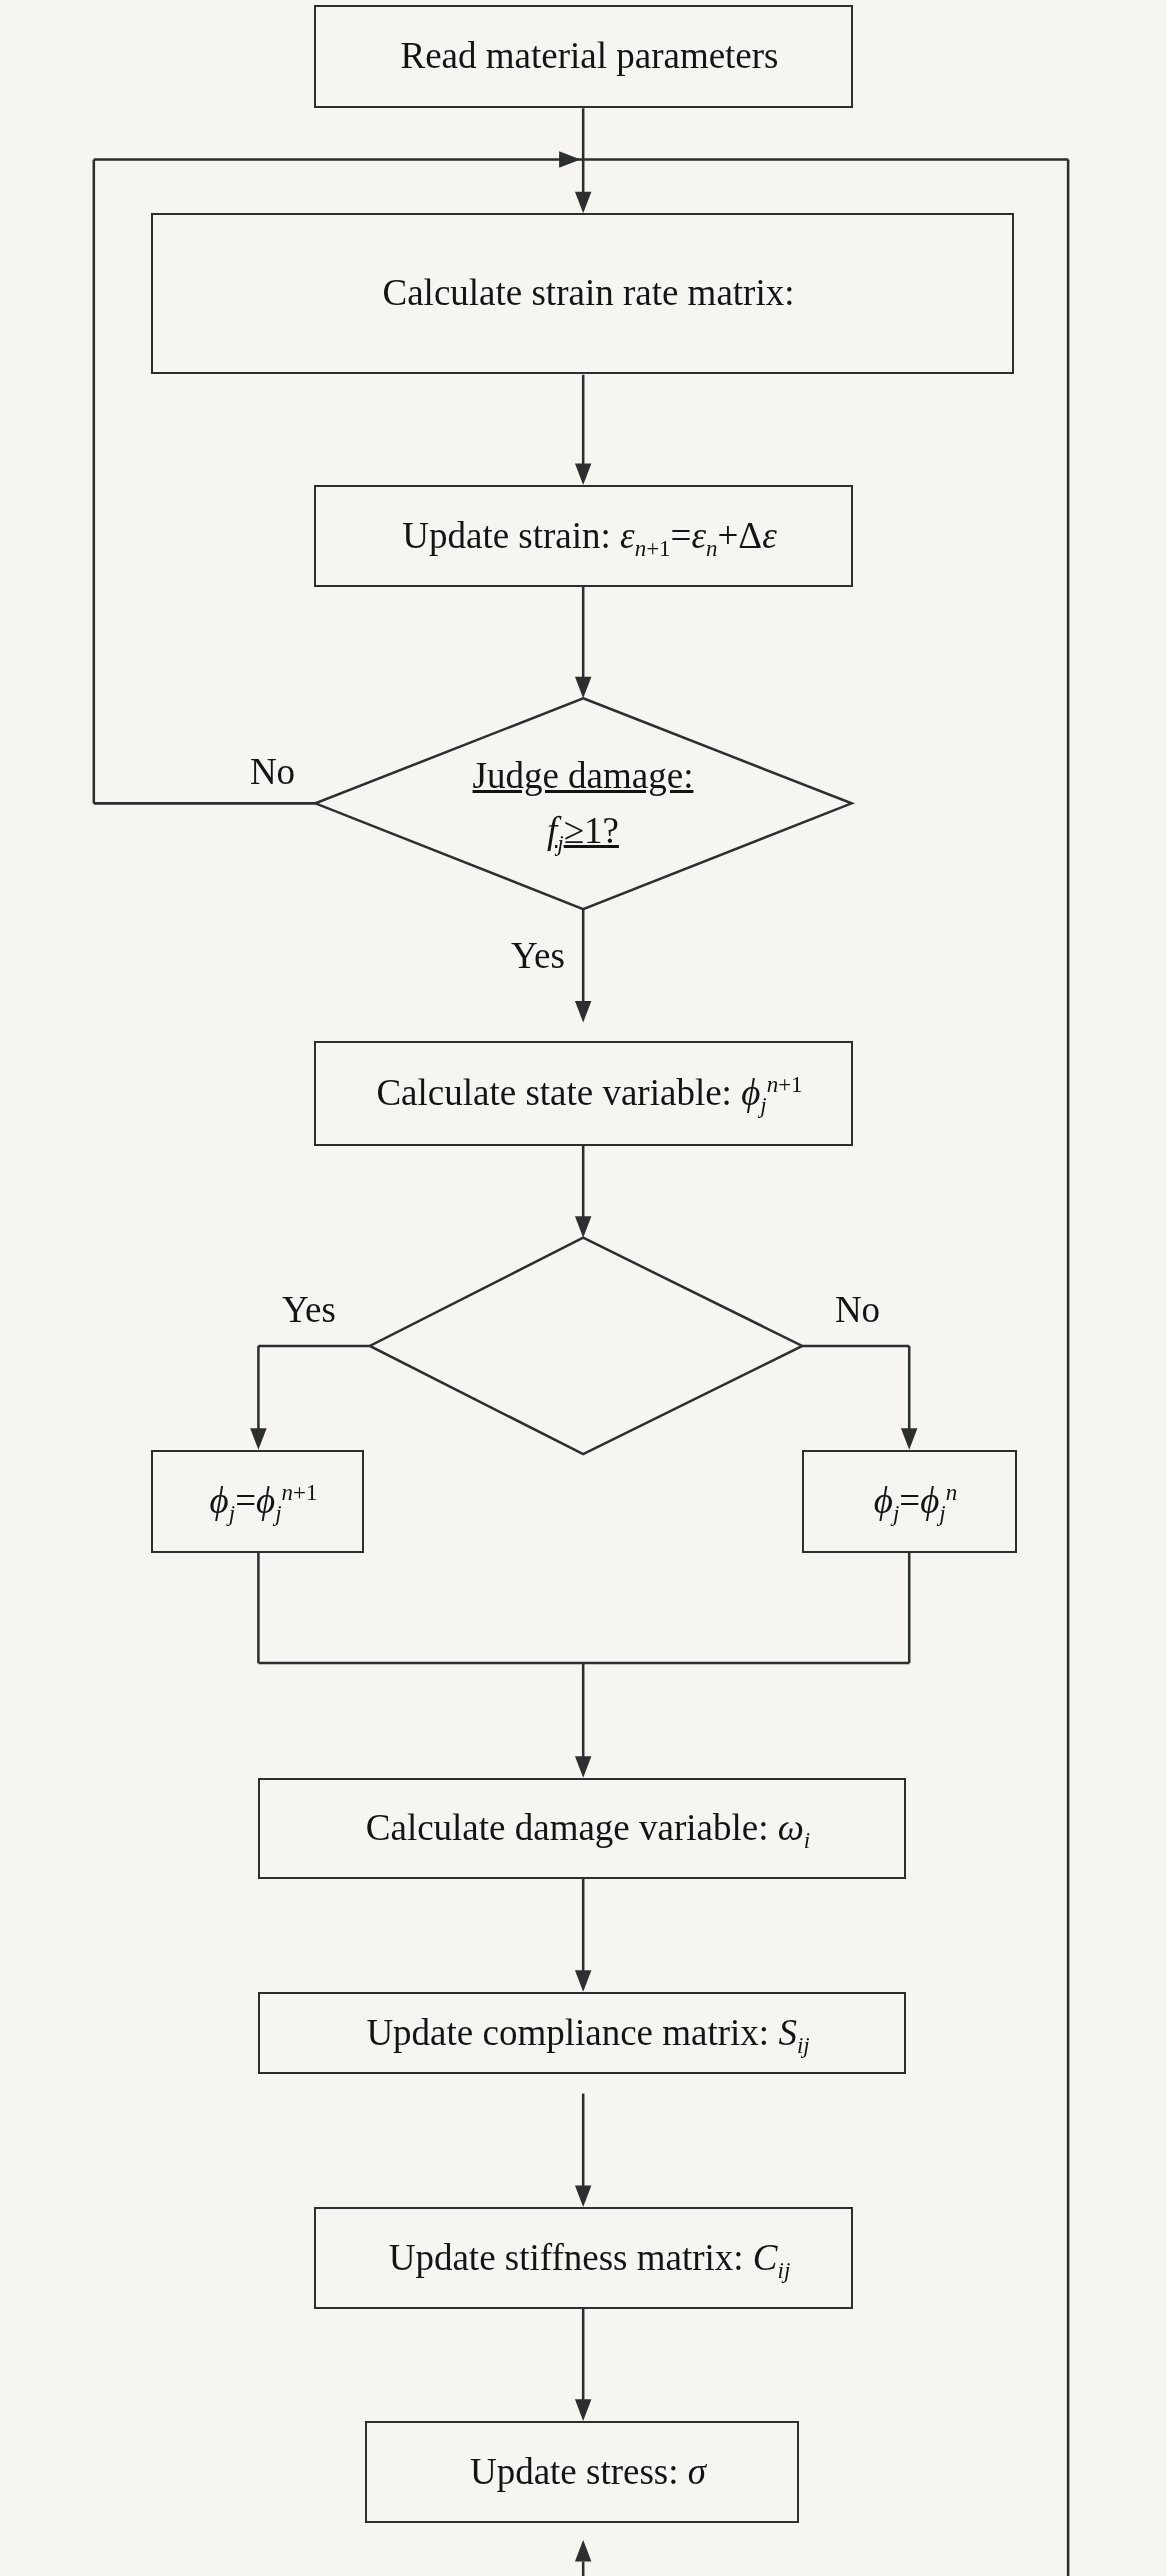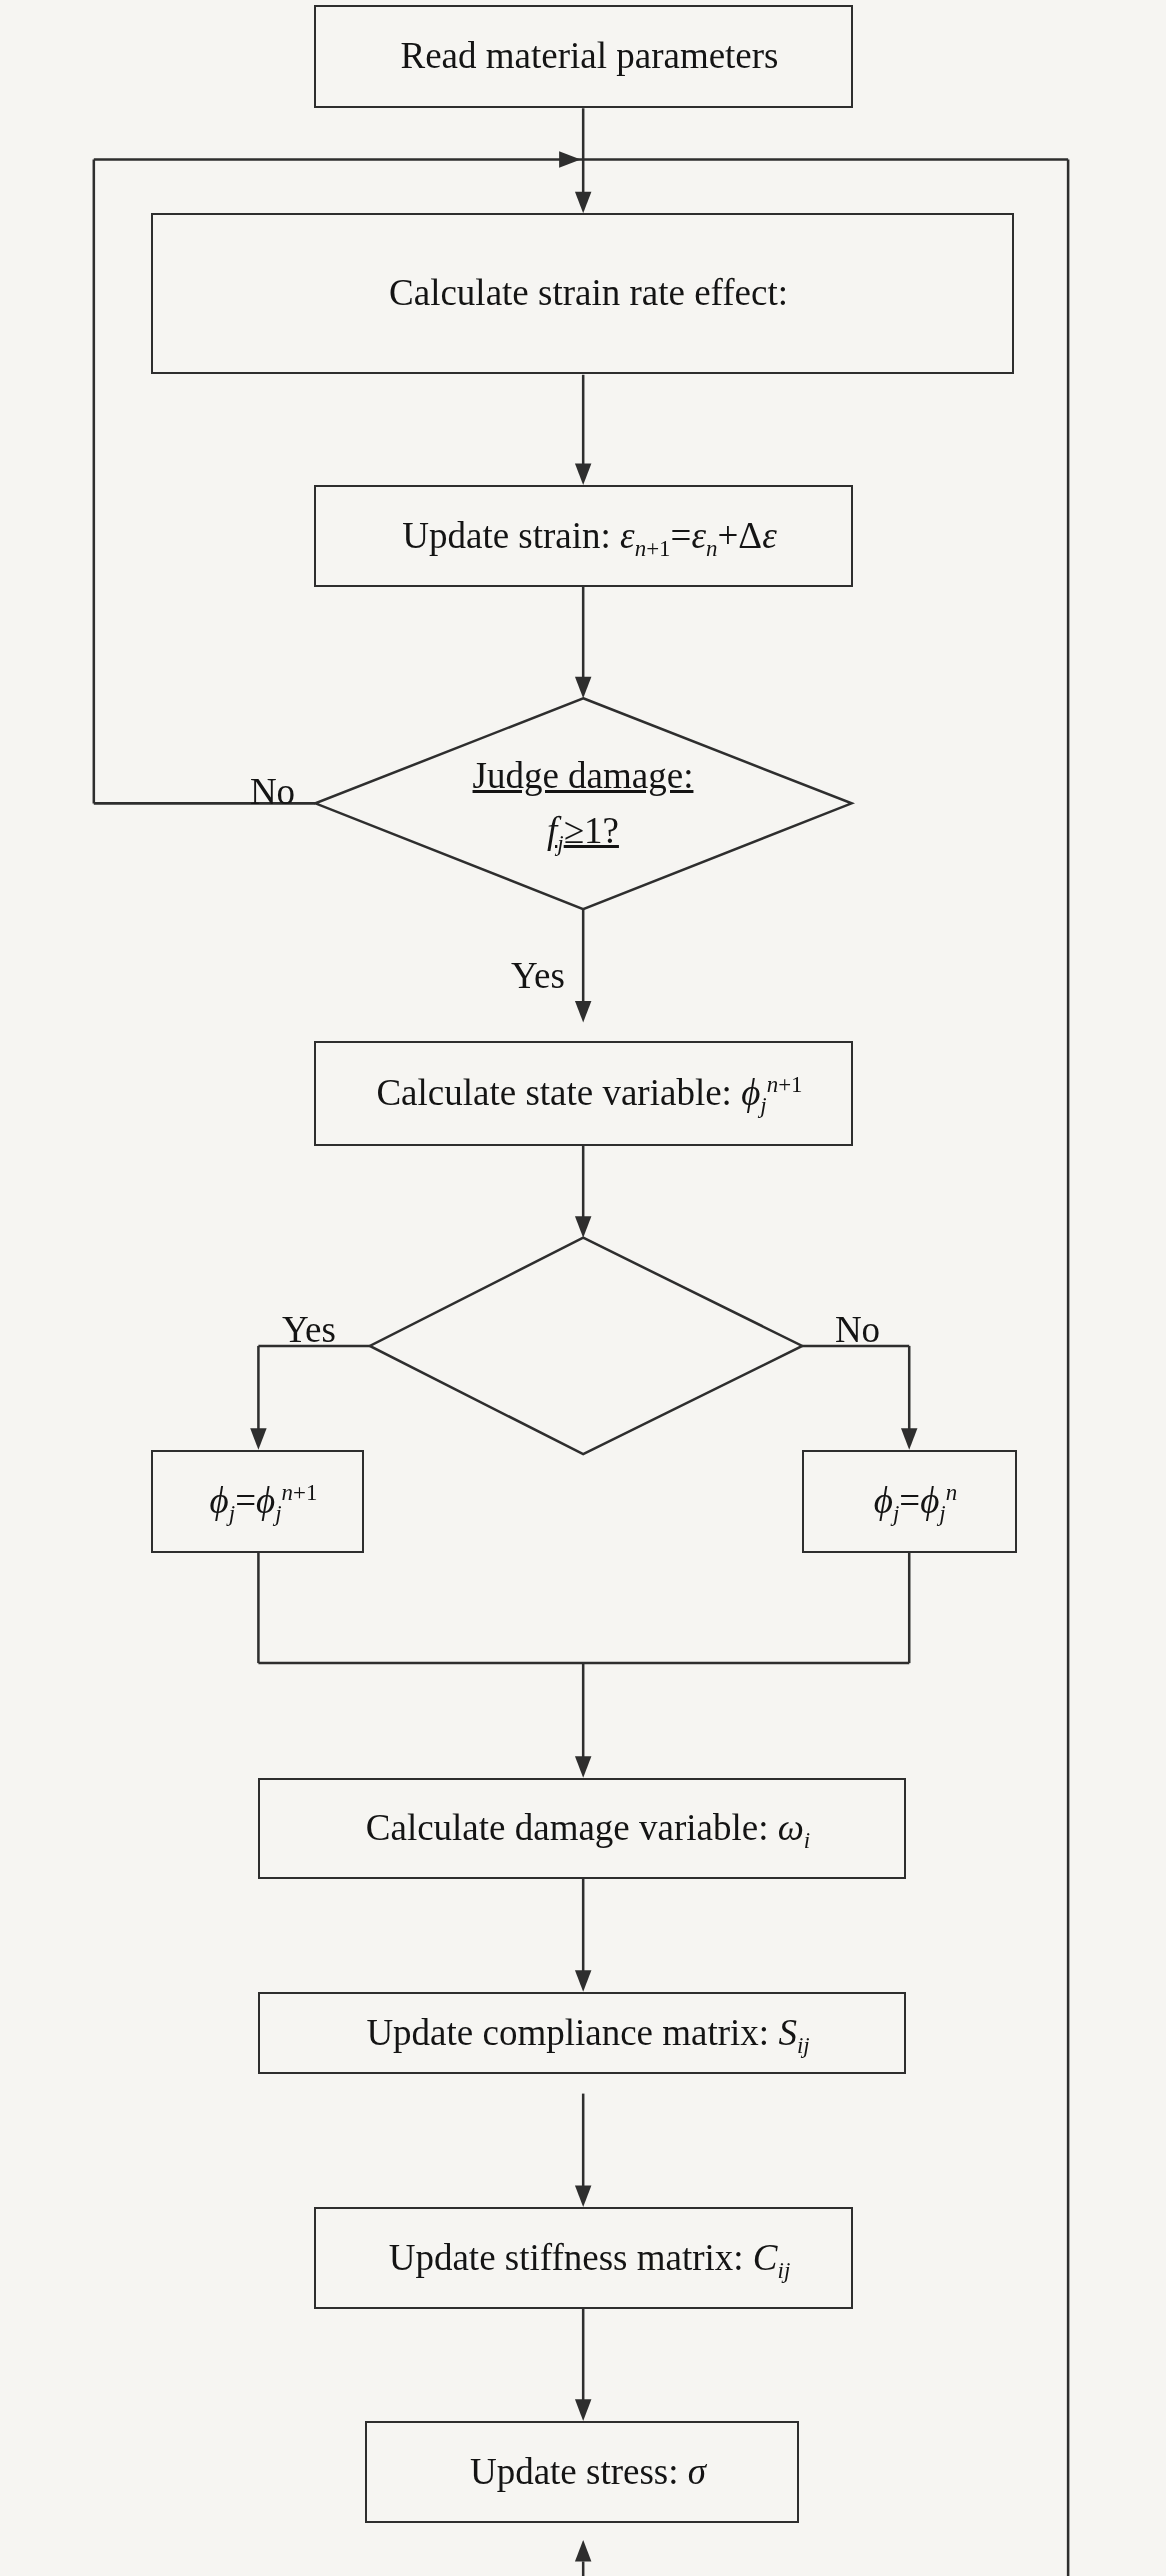--- a/index.html
+++ b/index.html
@@ -46,21 +46,20 @@
     justify-content: center;
     text-align: center;
     font-size: 37px;
     line-height: 1.48;
     text-decoration: underline;
   }
   .blabel {
     position: absolute;
     font-size: 37px;
     text-align: center;
-    margin-top: 20px;
   }
   .ln { display: block; }
   i { font-style: italic; }
   sub, sup { font-size: 62%; line-height: 0; }
 </style>
 </head>
 <body>
 
 <div class="canvas">
 
@@ -122,21 +121,21 @@
 
     <polygon class="shape" points="921,1103 1345,1269 921,1436 498,1269"></polygon>
     <polygon class="shape" points="921,1955 1267,2126 921,2297 584,2126"></polygon>
   </svg>
 
   <div class="node" style="left:314px; top:5px; width:539px; height:103px">
     <span class="ln">Read material parameters</span>
   </div>
 
   <div class="node" style="left:151px; top:213px; width:863px; height:161px">
-    <span class="ln">Calculate strain rate effect:</span>
+    <span class="ln">Calculate strain rate matrix:</span>
   </div>
 
   <div class="node" style="left:314px; top:485px; width:539px; height:102px">
     <span class="ln">Update strain: <i>ε</i><sub><i>n</i>+1</sub>=<i>ε</i><sub><i>n</i></sub>+Δ<i>ε</i></span>
   </div>
 
   <div class="node" style="left:314px; top:1041px; width:539px; height:105px">
     <span class="ln">Calculate state variable: <i>ϕ</i><sub><i>j</i></sub><sup><i>n</i>+1</sup></span>
   </div>
 

